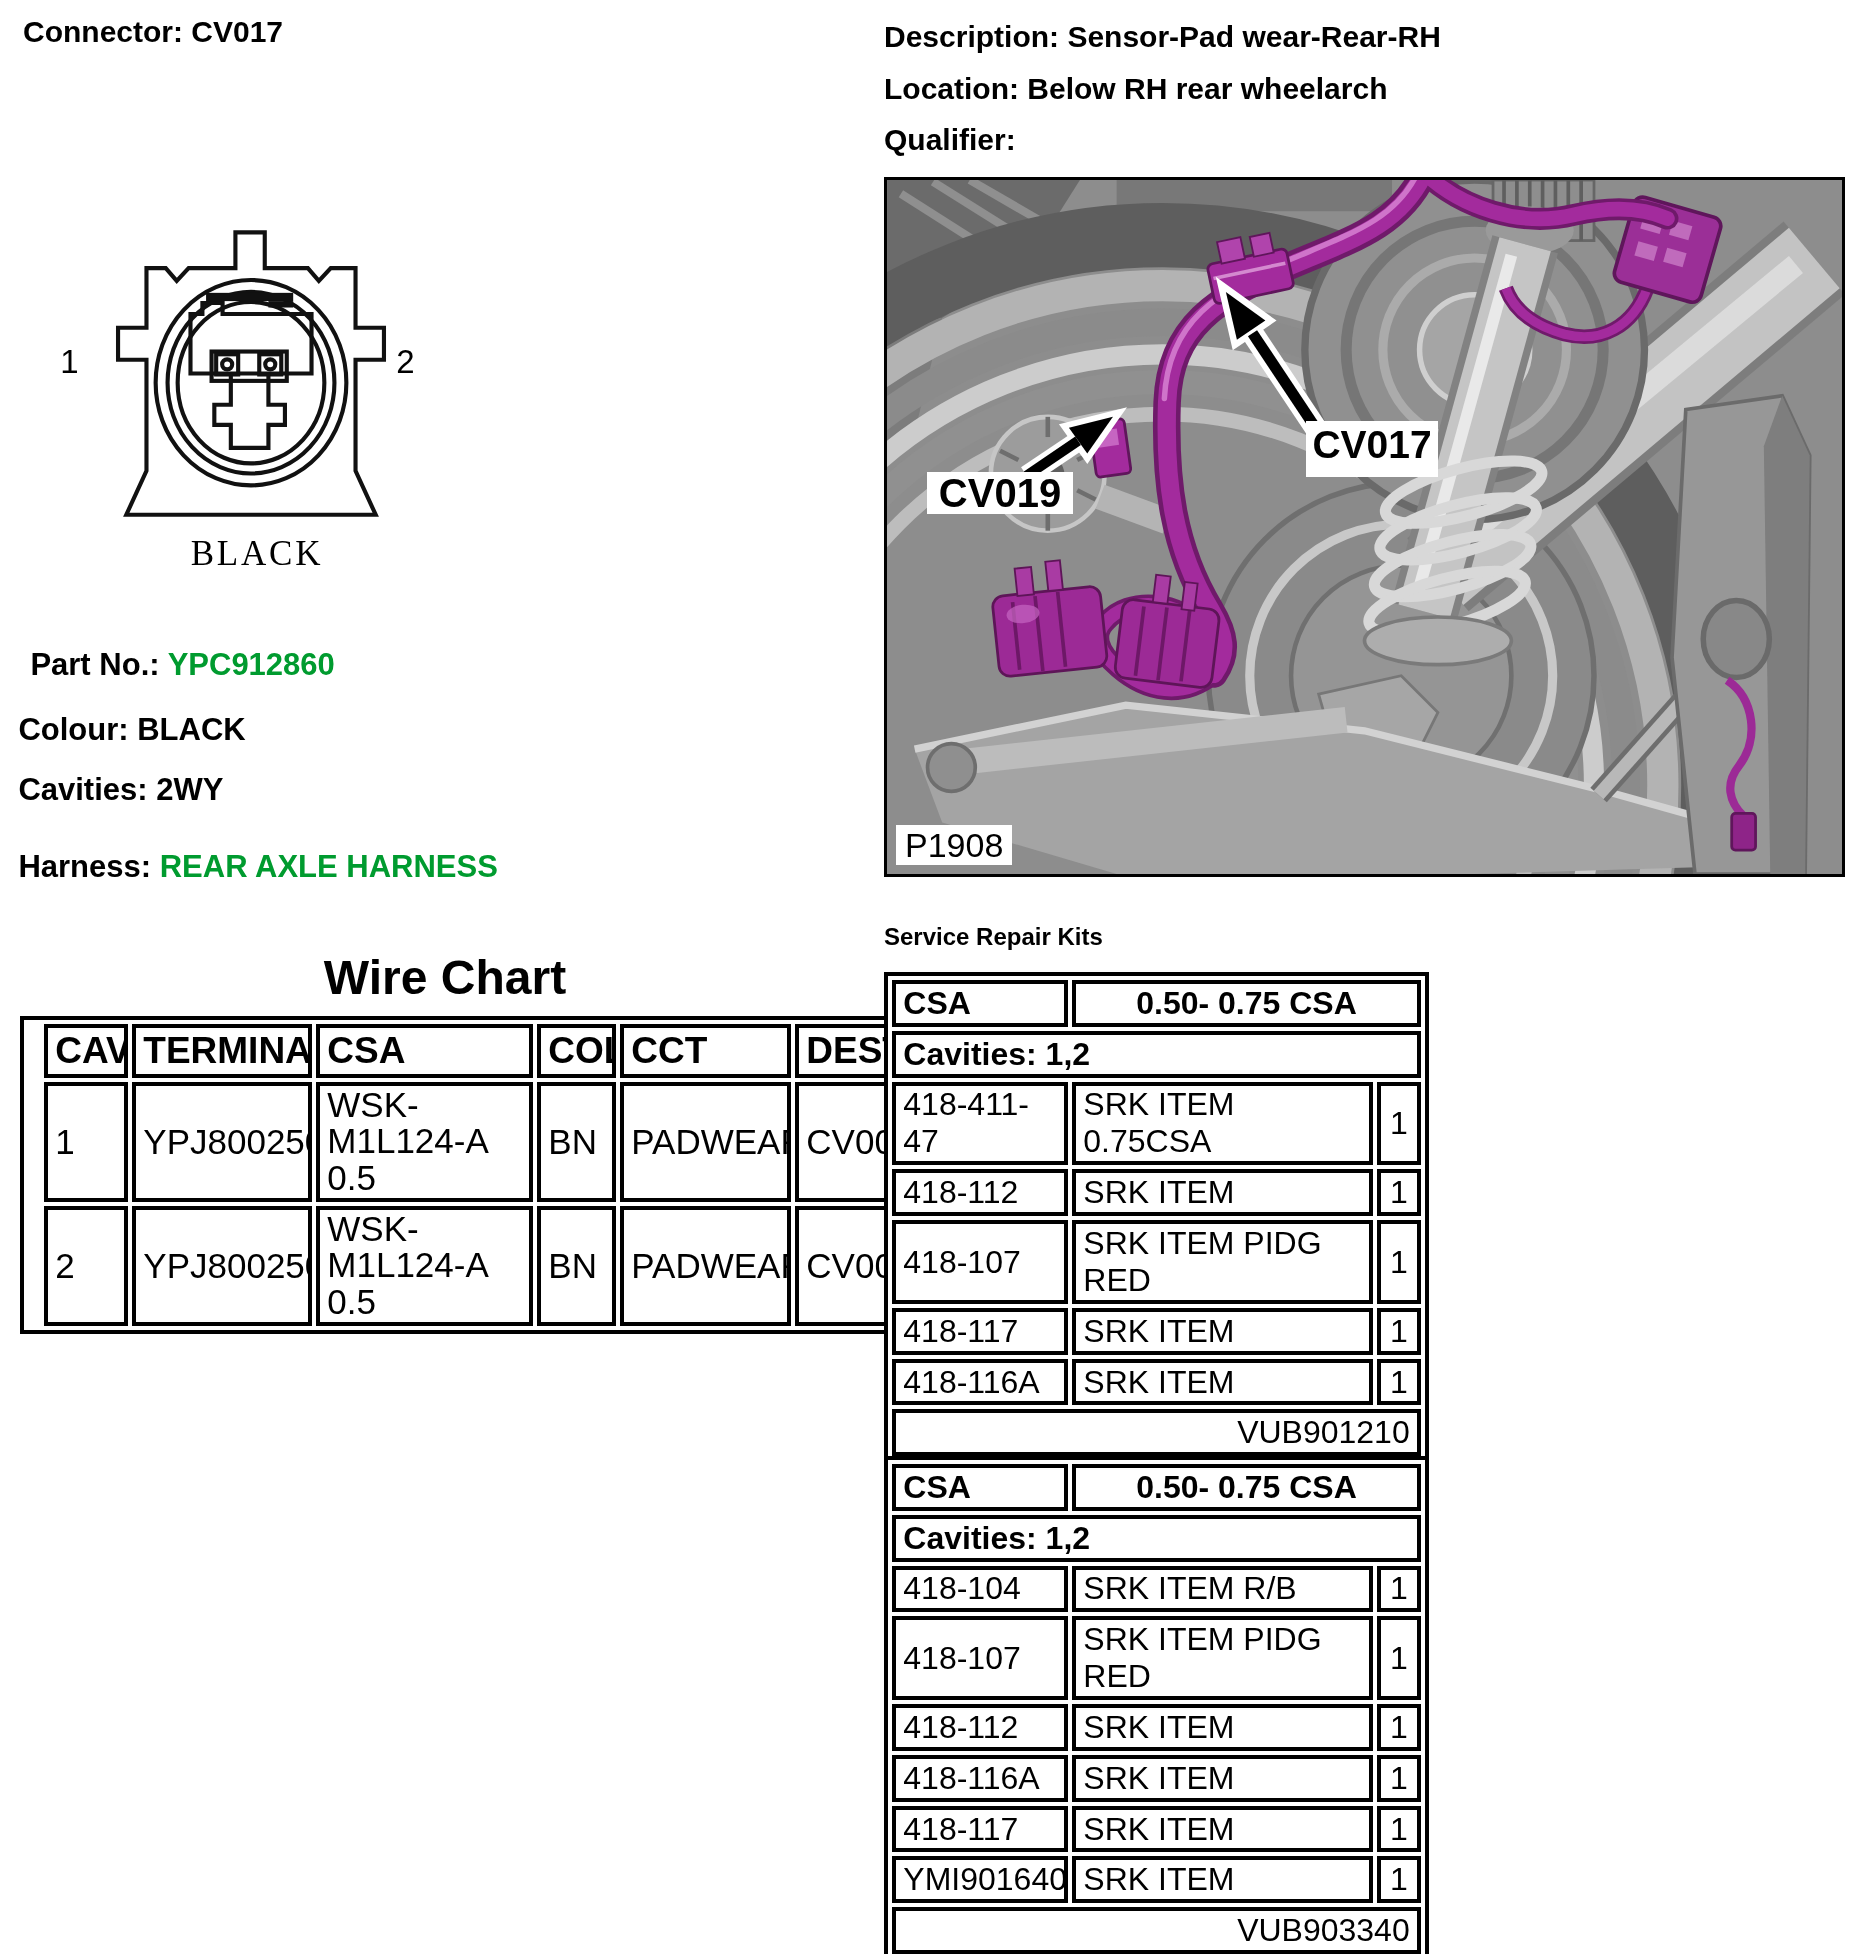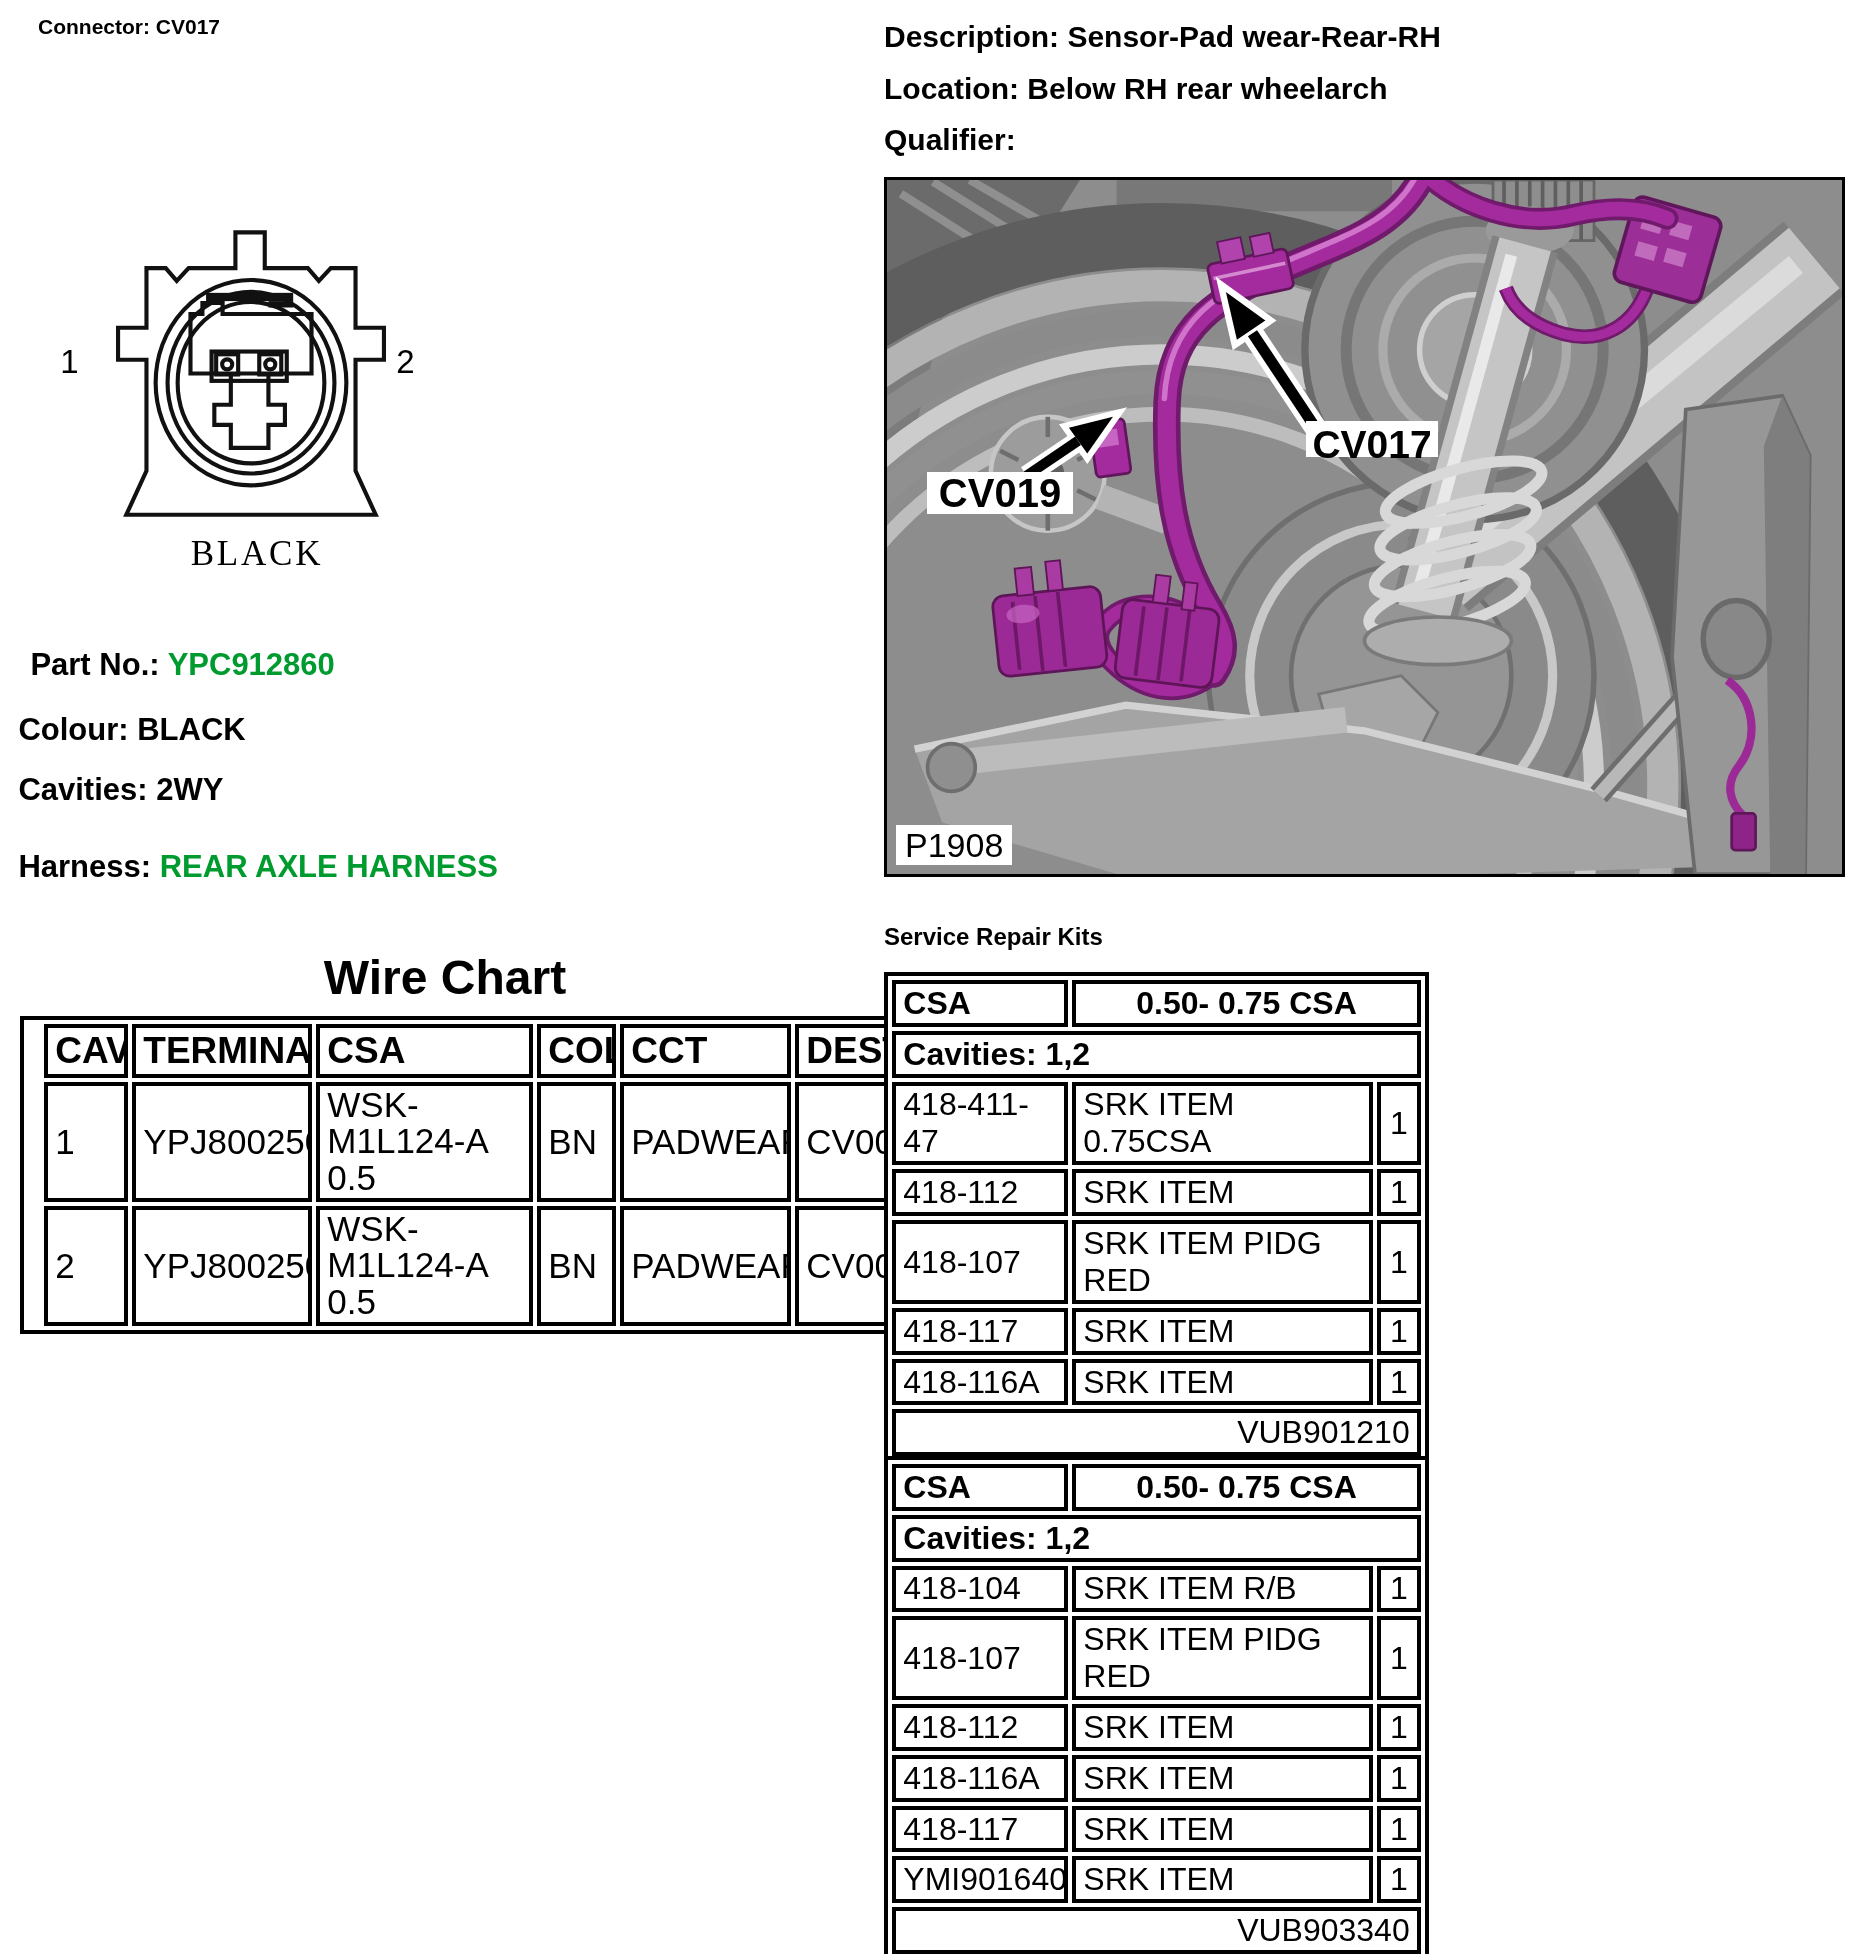--- a/index.html
+++ b/index.html
@@ -22,28 +22,28 @@
   
   .srk-heading{font-size:24px;font-weight:bold;}
   table.srk{width:531px;}
   table.srk td{font-size:32px;height:35px;}
   table.srk td.hb{font-weight:bold;}
   table.srk td.ctr{text-align:center;}
   table.srk td.rt{text-align:right;}
   
   .photo{width:955px;height:694px;border:3.7px solid #000;overflow:hidden;background:#8d8d8d;}
   .photo-label{position:absolute;background:#fff;color:#000;text-align:center;font-weight:bold;}
-  .photo-label.cv017{left:419px;top:241px;width:132px;height:36px;line-height:48px;font-size:39px;}
+  .photo-label.cv017{left:419px;top:241px;width:132px;height:56px;line-height:48px;font-size:39px;}
   .photo-label.cv019{left:40px;top:292px;width:146px;height:42px;line-height:42px;font-size:40px;}
   .photo-label.p1908{left:9.2px;top:645px;width:116px;height:40px;line-height:40px;font-size:34px;font-weight:normal;}
 </style>
 </head>
 <body>
 
-<div class="abs lbl-line" style="left:38px;top:14.7px;font-size:21px;">Connector: CV017</div>
+<div class="abs lbl-line" style="left:23px;top:14.7px;font-size:30px;">Connector: CV017</div>
 
 <div class="abs" style="left:884px;top:0;">
   <div class="abs lbl-line" style="left:0;top:20px;">
     <span>Description:</span>
     <span>Sensor-Pad wear-Rear-RH</span>
   </div>
   <div class="abs lbl-line" style="left:0;top:72px;">
     <span>Location:</span>
     <span>Below RH rear wheelarch</span>
   </div>

